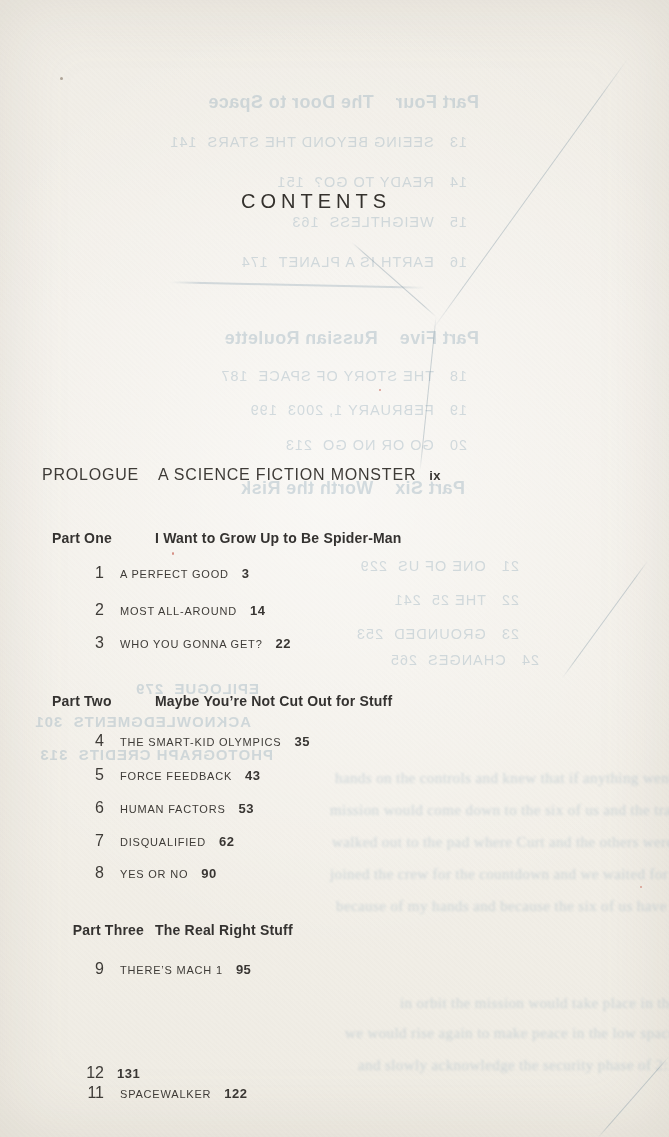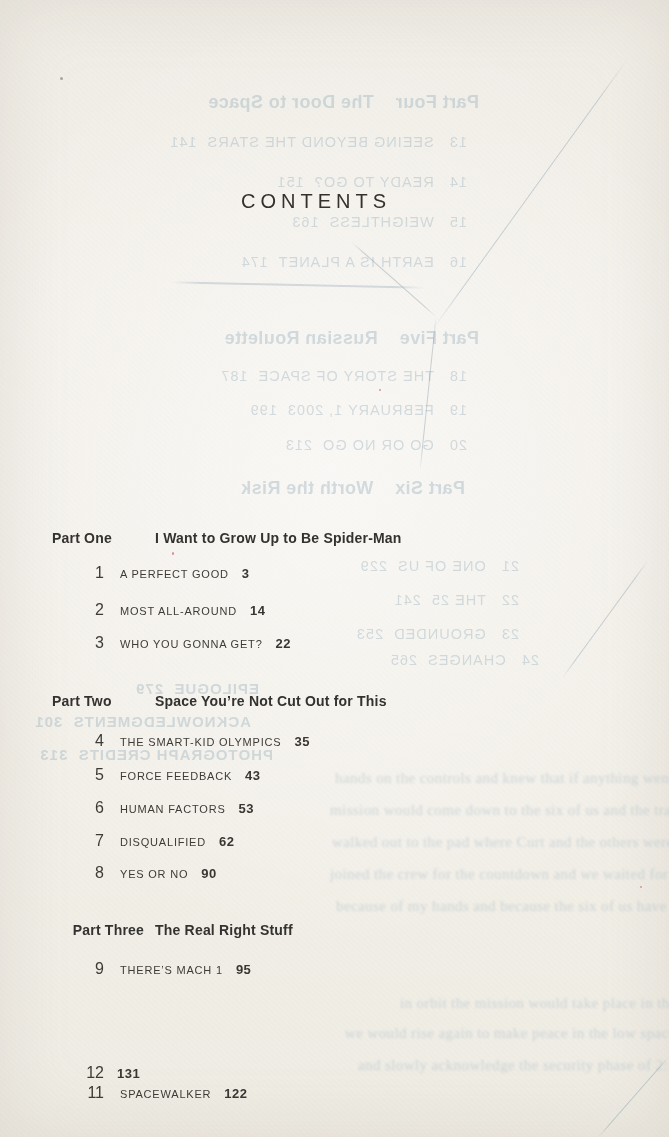--- a/index.html
+++ b/index.html
@@ -106,20 +106,25 @@
   <div class="crease" style="left:648px; top:560px; width:146px; transform:rotate(126.1deg);"></div>
   <div class="crease" style="left:669px; top:1056px; width:108px; transform:rotate(131.2deg);"></div>
 
   <div class="speck" style="left:60px;  top:77px;  width:3px; height:3px; background:rgba(120,105,90,0.55);"></div>
   <div class="speck" style="left:172px; top:552px; width:2px; height:3px; background:rgba(190,70,55,0.6);"></div>
   <div class="speck" style="left:379px; top:389px; width:2px; height:2px; background:rgba(195,75,60,0.55);"></div>
   <div class="speck" style="left:640px; top:886px; width:2px; height:2px; background:rgba(195,75,60,0.5);"></div>
 
   <h1 class="contents">CONTENTS</h1>
 
+  <div class="row" style="left:42px; top:466px;">
+    <span class="plabel">PROLOGUE</span>
+    <span class="caps">A SCIENCE FICTION MONSTER</span>
+    <span class="pagenum">ix</span>
+  </div>
 
   <div class="row partrow" style="left:52px; top:530px;">
     <span class="part plabel2">Part One</span>
     <span class="part">I Want to Grow Up to Be Spider-Man</span>
   </div>
   <div class="row chrow" style="top:564px;">
     <span class="num">1</span>
     <span class="ctitle">A PERFECT GOOD</span>
     <span class="pagenum">3</span>
   </div>
@@ -129,21 +134,21 @@
     <span class="pagenum">14</span>
   </div>
   <div class="row chrow" style="top:634px;">
     <span class="num">3</span>
     <span class="ctitle">WHO YOU GONNA GET?</span>
     <span class="pagenum">22</span>
   </div>
 
   <div class="row partrow" style="left:52px; top:693px;justify-content:flex-end;">
     <span class="part plabel2">Part Two</span>
-    <span class="part">Space You’re Not Cut Out for This</span>
+    <span class="part">Maybe You’re Not Cut Out for Stuff</span>
   </div>
   <div class="row chrow" style="top:732px;">
     <span class="num">4</span>
     <span class="ctitle">THE SMART-KID OLYMPICS</span>
     <span class="pagenum">35</span>
   </div>
   <div class="row chrow" style="top:766px;">
     <span class="num">5</span>
     <span class="ctitle">FORCE FEEDBACK</span>
     <span class="pagenum">43</span>

